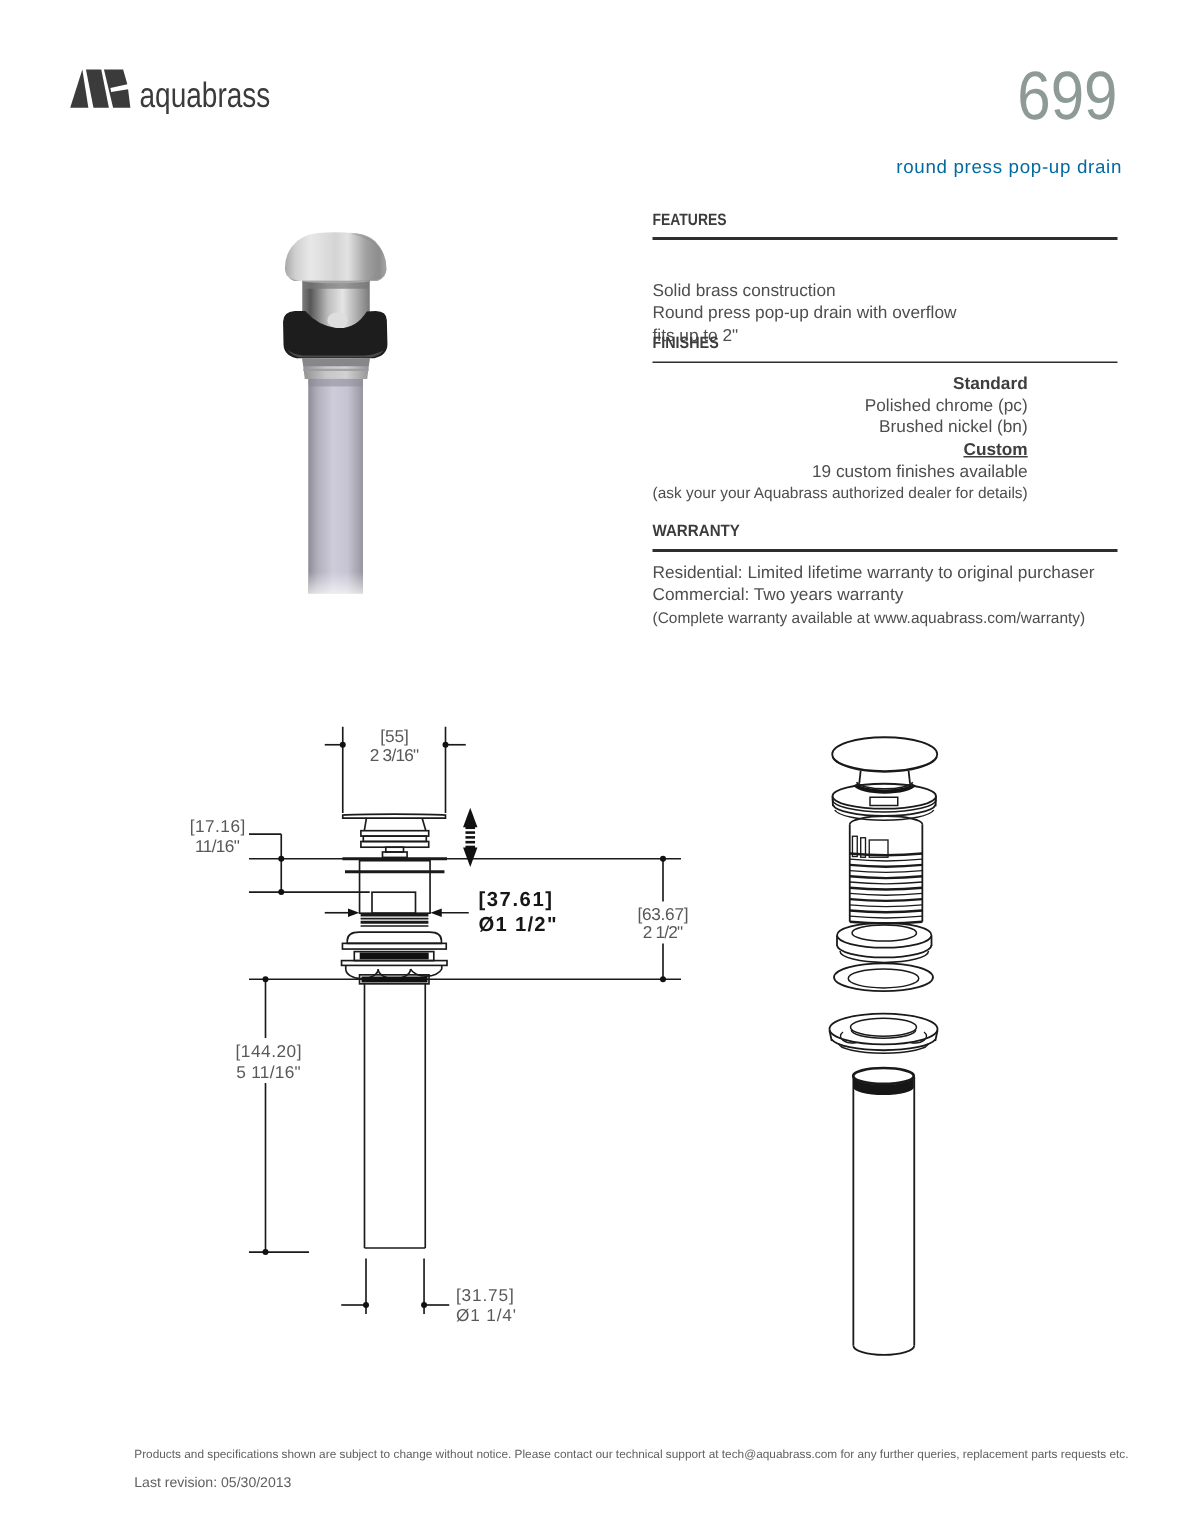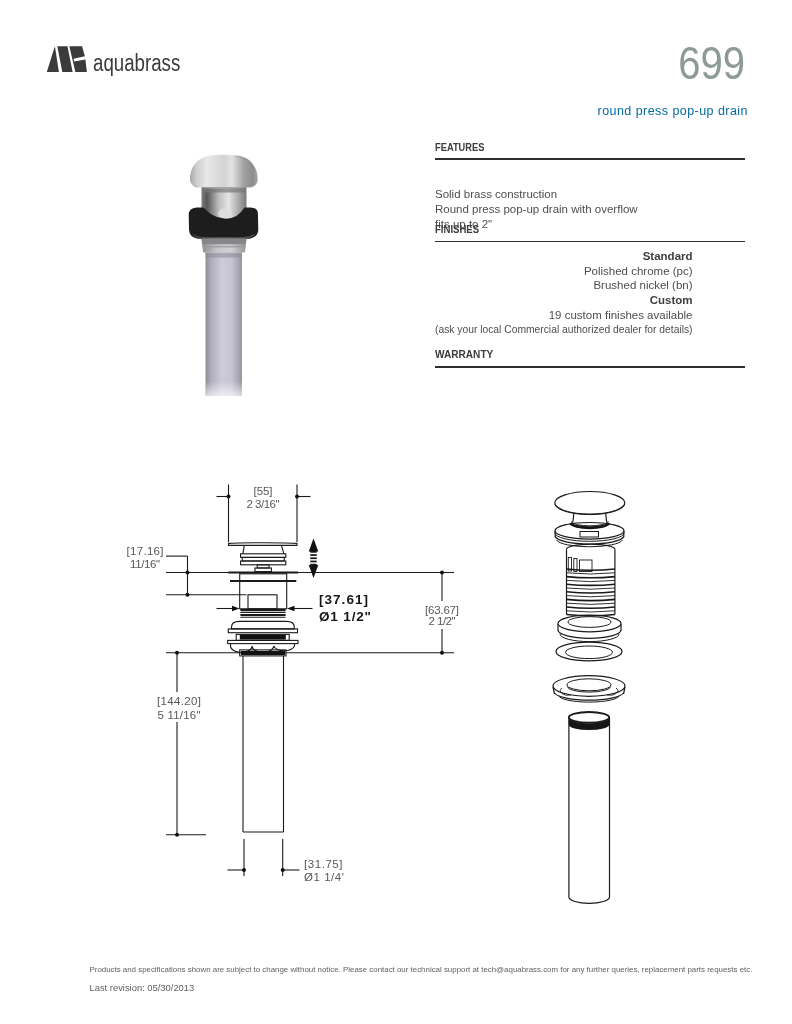--- a/index.html
+++ b/index.html
@@ -88,24 +88,25 @@
   <rect x="205.5" y="252.6" width="36.5" height="5" fill="#8c8b94" opacity="0.55"></rect>
   <rect x="205.5" y="252.6" width="36.5" height="143" fill="url(#tubefade)"></rect>
 </svg>
 
 <div class="abs hd" style="left:435px;top:140.5px;transform:scaleX(0.845);">FEATURES</div>
 <div class="rule" style="top:158.2px;"></div>
 <div class="abs body-txt" style="left:435px;top:166.6px;margin-top:20px;">Solid brass construction<br>Round press pop-up drain with overflow<br>fits up to 2"</div>
 
 <div class="abs hd" style="left:435px;top:223px;transform:scaleX(0.87);">FINISHES</div>
 <div class="rule" style="top:240.6px;"></div>
-<div class="abs body-txt" style="left:435px;top:248.9px;line-height:14.65px;text-align:right;"><b style="font-weight:bold;color:#3e3e3e;">Standard</b><br>Polished chrome (pc)<br>Brushed nickel (bn)<br><b style="font-weight:bold;color:#3e3e3e;">Custom</b><br>19 custom finishes available<br><span class="small-txt">(ask your local Commercial authorized dealer for details)</span></div>
+<div class="abs body-txt" style="left:435px;top:248.9px;line-height:14.65px;text-align:right;"><b style="font-weight:bold;color:#3e3e3e;">Standard</b><br>Polished chrome (pc)<br>Brushed nickel (bn)<br><b style="font-weight:bold;color:#3e3e3e;text-decoration:underline;">Custom</b><br>19 custom finishes available<br><span class="small-txt">(ask your your Aquabrass authorized dealer for details)</span></div>
 
 <div class="abs hd" style="left:435px;top:347.6px;transform:scaleX(0.917);">WARRANTY</div>
 <div class="rule" style="top:366.2px;"></div>
+<div class="abs body-txt" style="left:435px;top:374.7px;">Residential: Limited lifetime warranty to original purchaser<br>Commercial: Two years warranty<br><span class="small-txt">(Complete warranty available at www.aquabrass.com/warranty)</span></div>
 
 <svg class="abs" style="left:100px;top:470px" width="380" height="420" viewBox="100 470 380 420" fill="none" stroke="none">
   <g stroke="#1a1a1a" stroke-width="1.1">
 
     <line x1="228.5" y1="484.5" x2="228.5" y2="542"></line>
     <line x1="297" y1="484.5" x2="297" y2="542"></line>
     <line x1="216.5" y1="496.5" x2="228.5" y2="496.5"></line>
     <line x1="297" y1="496.5" x2="310.5" y2="496.5"></line>
 
     <path d="M228.5,545.4 L228.5,543.4 C238,542.5 288,542.5 297,543.4 L297,545.4 Z"></path>

